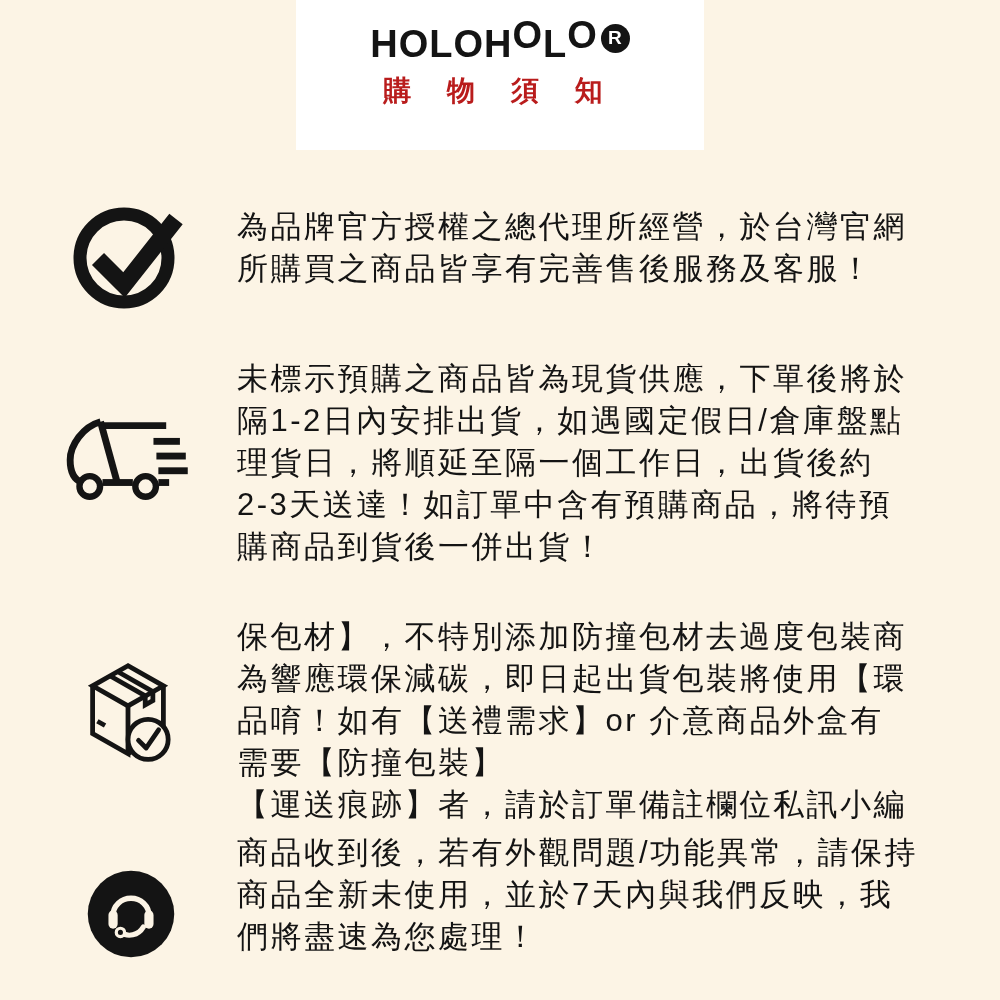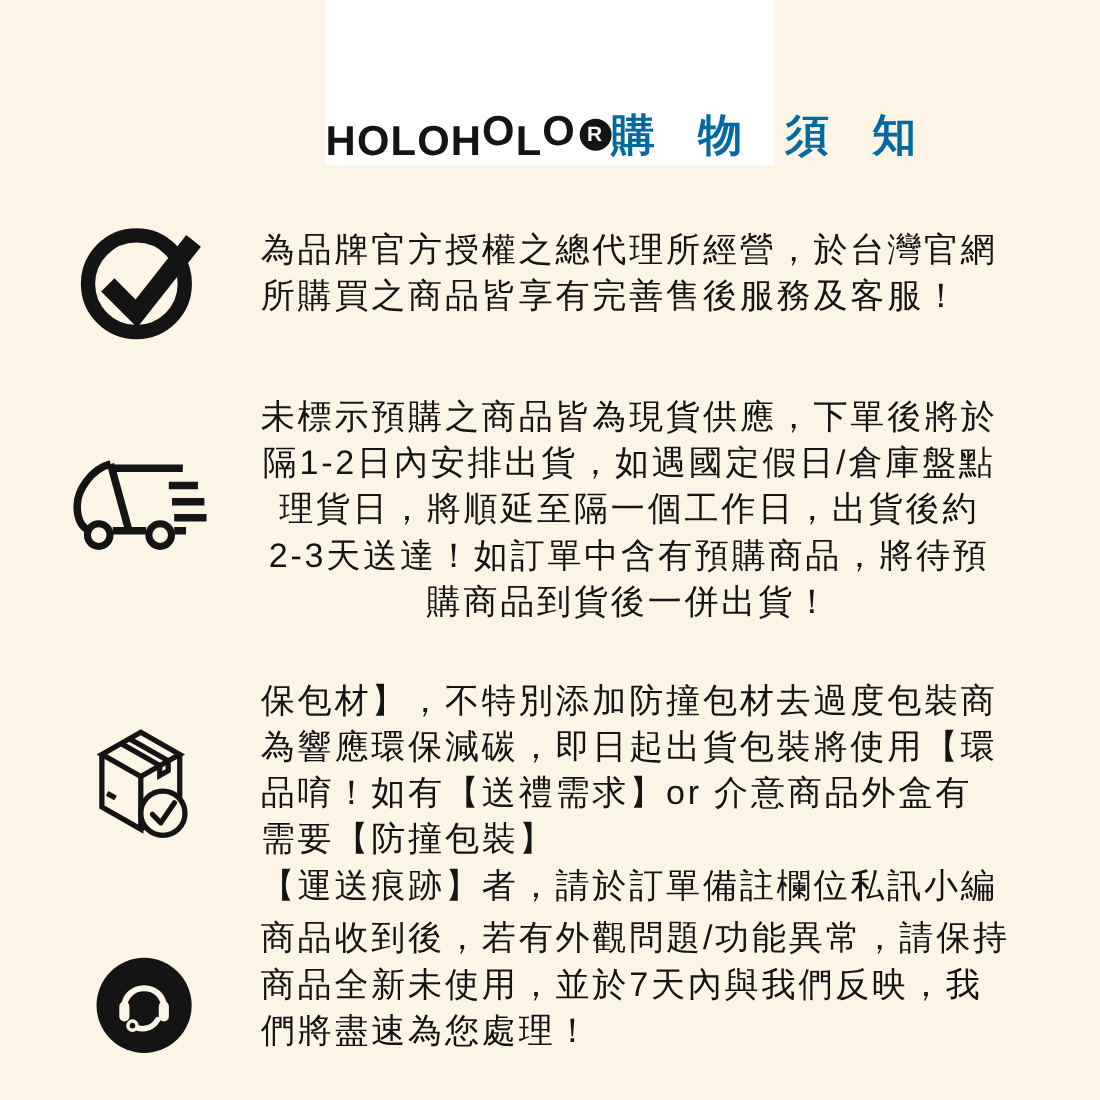--- a/index.html
+++ b/index.html
@@ -1,27 +1,27 @@
 <!DOCTYPE html>
 <html><head>
 <meta charset="utf-8">
 <style>
   html,body{margin:0;padding:0;}
   body{font-family:"Liberation Sans","DejaVu Sans",sans-serif;}
   #page{position:relative;width:1000px;height:1000px;background:#FCF4E5;overflow:hidden;color:#141414;}
 
   
   .header{position:absolute;left:296px;top:0;width:408px;height:150px;background:#FFFFFF;
-          display:flex;flex-direction:row;align-items:flex-end;justify-content:flex-start;}
+          display:flex;flex-direction:column;align-items:center;justify-content:flex-start;}
   .logo{margin-top:24px;font-size:38px;font-weight:800;letter-spacing:1px;line-height:40px;white-space:nowrap;color:#141414;}
   .logo .up{position:relative;top:-9px;}
   .logo .reg{display:inline-flex;align-items:center;justify-content:center;width:29px;height:29px;
              border-radius:50%;background:#141414;color:#fff;font-size:19px;font-weight:800;
              position:relative;top:-13px;margin-left:3px;}
-  .title{margin-top:6px;font-size:40px;font-weight:700;letter-spacing:14px;white-space:nowrap;color:#0369a1;}
+  .title{margin-top:6px;font-size:28px;font-weight:700;letter-spacing:14px;white-space:nowrap;color:#b91c1c;}
 
   
   .txt{position:absolute;left:237px;font-size:31px;font-weight:500;line-height:42px;letter-spacing:2.5px;
        color:#141414;white-space:nowrap;}
   .txt .line{height:42px;}
 
   .icon{position:absolute;}
   .icon svg{display:block;width:100%;height:100%;}
 </style>
 </head>
@@ -57,21 +57,21 @@
         <path d="M 45,74 H 76"></path>
         <path d="M 102,74 H 113"></path>
         <path d="M 97,32 H 124"></path>
         <path d="M 100,47 H 130"></path>
         <path d="M 102,62 H 132"></path>
       </g>
       <circle cx="32" cy="78" r="10.5" fill="none" stroke="#141414" stroke-width="6.5"></circle>
       <circle cx="89" cy="78" r="10.5" fill="none" stroke="#141414" stroke-width="6.5"></circle>
     </svg>
   </div>
-  <div class="txt" style="top:358px;text-align:center;">
+  <div class="txt" style="top:358px;">
     <div class="line">未標示預購之商品皆為現貨供應，下單後將於</div>
     <div class="line">隔1-2日內安排出貨，如遇國定假日/倉庫盤點</div>
     <div class="line">理貨日，將順延至隔一個工作日，出貨後約</div>
     <div class="line">2-3天送達！如訂單中含有預購商品，將待預</div>
     <div class="line">購商品到貨後一併出貨！</div>
   </div>
 
   <div class="icon" style="left:80px;top:660px;width:96px;height:110px;">
     <svg viewBox="0 0 100 115">
       <g fill="none" stroke="#141414" stroke-width="5" stroke-linejoin="miter">

